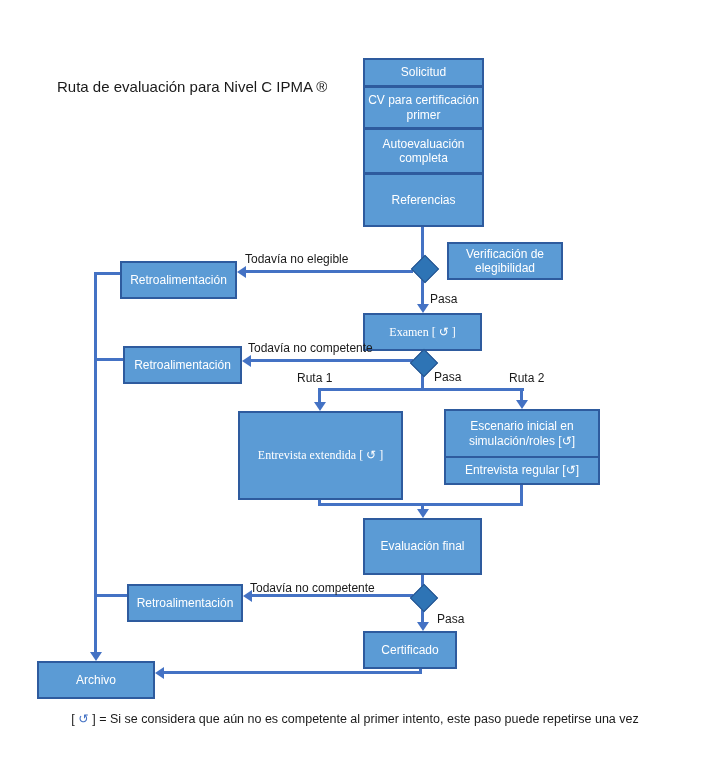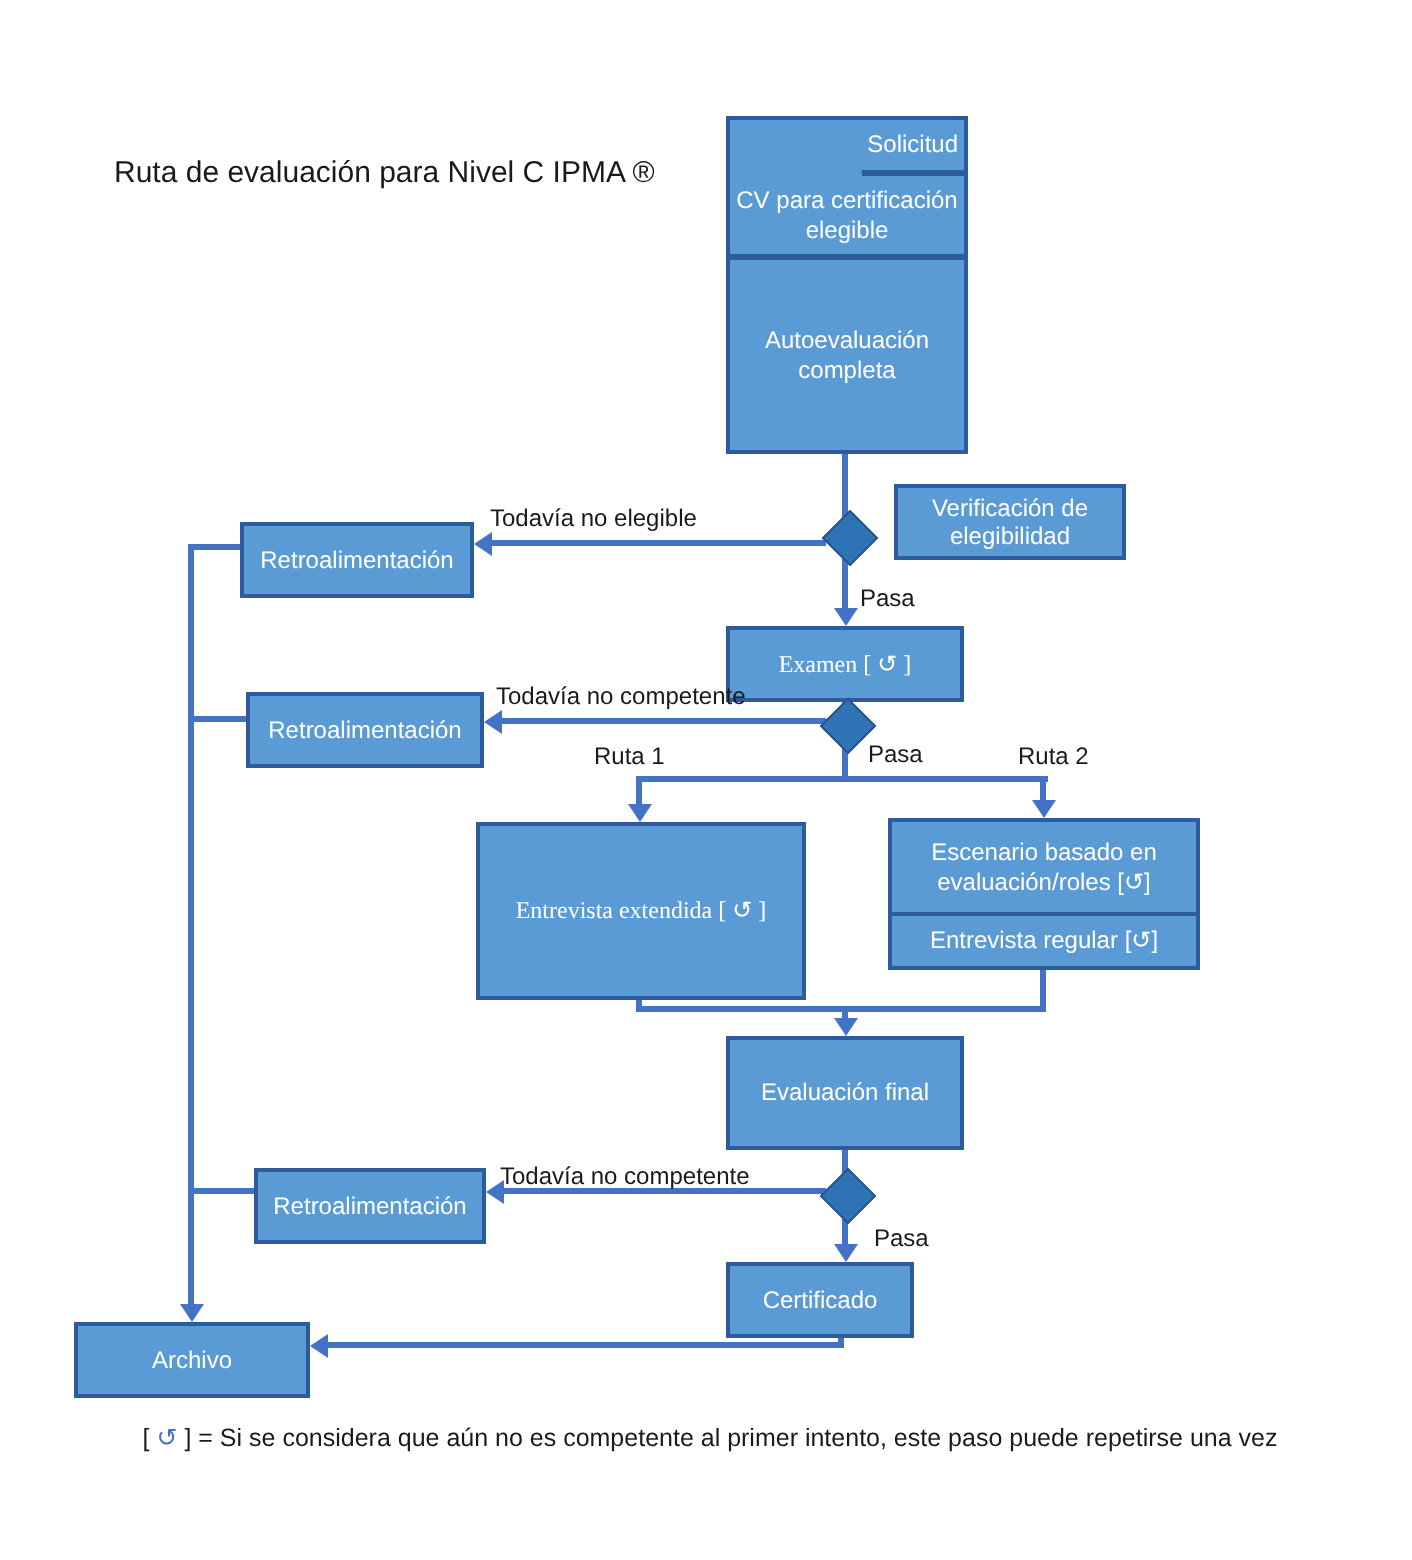--- a/index.html
+++ b/index.html
@@ -44,38 +44,39 @@
   .node, .stack { z-index:2; }
   .hline, .vline, .arr-down, .arr-left { z-index:1; }
 </style>
 </head>
 <body>
 
 <div class="canvas">
 
   <div class="title" style="left:57px; top:78px;">Ruta de evaluación para Nivel C IPMA ®</div>
 
-  <div class="stack" style="left:363px; top:58px; width:121px; height:169px;align-items:flex-end;">
+  <div class="stack" style="left:363px; top:58px; width:121px; height:169px;">
     <div class="row" style="height:28px;">Solicitud</div>
-    <div class="row" style="height:42px;">CV para certificación elegible</div>
+    <div class="row" style="height:42px;">CV para certificación primer</div>
     <div class="row" style="height:45px;">Autoevaluación completa</div>
+    <div class="row">Referencias</div>
   </div>
 
   <div class="node" style="left:447px; top:242px; width:116px; height:38px;">Verificación de elegibilidad</div>
 
   <div class="node" style="left:120px; top:261px; width:117px; height:27px;">Retroalimentación</div>
   <div class="node" style="left:123px; top:346px; width:119px; height:27px;">Retroalimentación</div>
   <div class="node" style="left:127px; top:584px; width:116px; height:26px;">Retroalimentación</div>
 
   <div class="node" style="left:363px; top:313px; width:119px; height:25px;font-family:Liberation Serif, serif;">Examen [ ↺ ]</div>
 
   <div class="node" style="left:238px; top:411px; width:165px; height:89px;font-family:Liberation Serif, serif;">Entrevista extendida [ ↺ ]</div>
 
   <div class="stack" style="left:444px; top:409px; width:156px; height:76px;">
-    <div class="row" style="height:47px; border-bottom-width:2px;">Escenario basado en evaluación/roles [↺]</div>
+    <div class="row" style="height:47px; border-bottom-width:2px;">Escenario inicial en simulación/roles [↺]</div>
     <div class="row">Entrevista regular [↺]</div>
   </div>
 
   <div class="stack" style="left:363px; top:518px; width:119px; height:57px;">
     <div class="row" style="height:32px; border-bottom-width:2px;">Evaluación final</div>
   </div>
 
   <div class="node" style="left:363px; top:631px; width:94px; height:27px;">Certificado</div>
   <div class="node" style="left:37px; top:661px; width:118px; height:27px;">Archivo</div>
 

